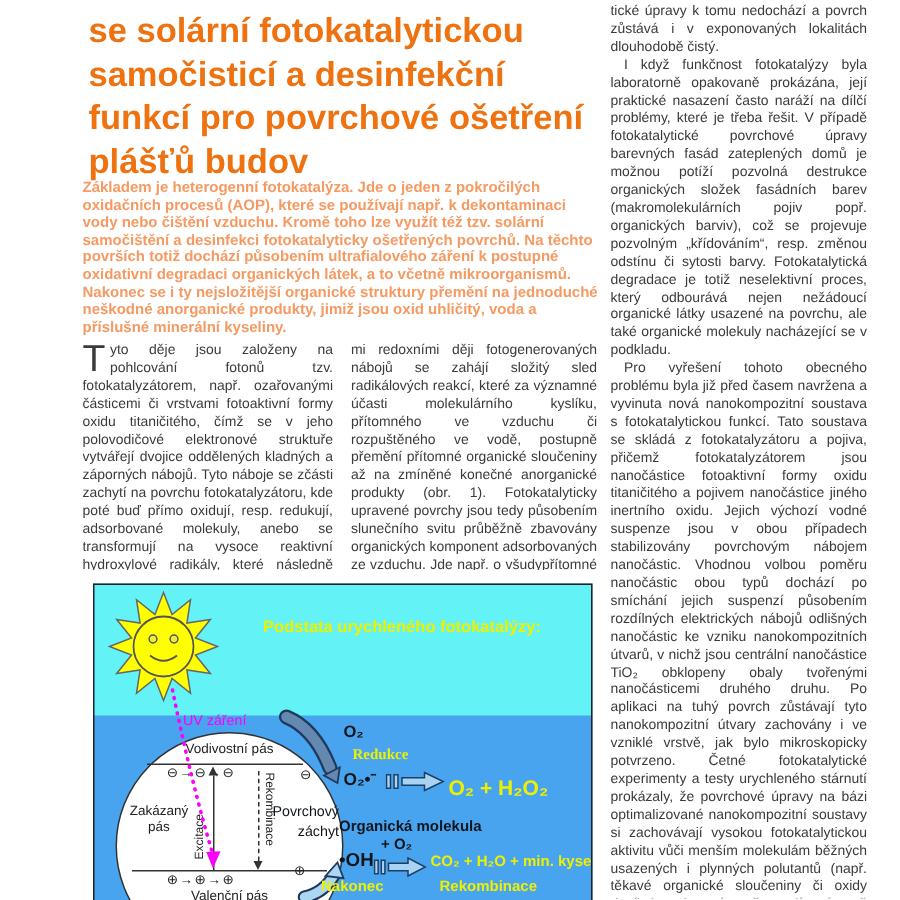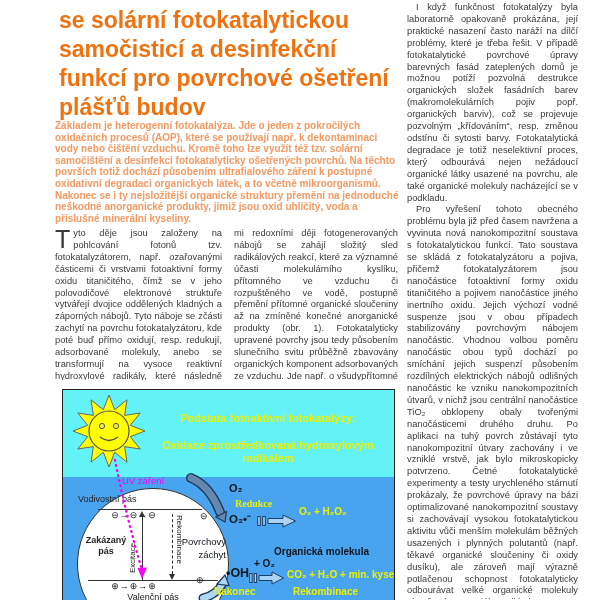--- a/index.html
+++ b/index.html
@@ -29,46 +29,46 @@
   .fig *{position:absolute;}
   .sky{left:0;top:0;width:331px;height:87px;background:#63f3f6;}
   .sun-svg{left:9px;top:1px;}
   .fig-head{left:85px;top:22px;width:240px;text-align:center;font-size:11px;font-weight:bold;color:#edf002;z-index:6;}
   .fig-sub{left:85px;top:49px;width:240px;text-align:center;font-size:11px;line-height:13px;font-weight:bold;color:#edf002;z-index:6;}
   .uv-label{left:59px;top:85px;font-size:9.5px;font-weight:normal;color:#fb02f8;z-index:7;}
   .overlay{left:0;top:0;z-index:5;pointer-events:none;}
 
   .particle{left:14px;top:98px;width:150px;height:150px;background:#fff;border:1px solid #333;border-radius:50%;z-index:2;}
   .particle *{position:absolute;color:#222;}
-  .cb-label{left:0;width:150px;top:5px;font-size:9px;}
+  .cb-label{left:0;width:150px;top:5px;text-align:center;font-size:9px;}
   .cb-line{left:20px;top:20px;width:104px;height:0;border-top:1px solid #333;}
   .e-row{left:0;width:112px;top:21px;text-align:center;font-size:9px;letter-spacing:1px;}
-  .gap-label{left:0;width:56px;top:46px;text-align:center;font-size:9px;line-height:11px;white-space:pre-line;font-weight:bold;}
+  .gap-label{left:0;width:56px;top:46px;text-align:center;font-size:9px;line-height:11px;white-space:pre-line;}
   .exc-line{left:64px;top:28px;height:63px;width:0;border-left:1px solid #333;}
   .exc-head{left:60.5px;top:22px;width:0;height:0;border-left:3.5px solid transparent;border-right:3.5px solid transparent;border-bottom:6px solid #333;}
   .exc-label{left:50px;top:84px;font-size:8px;white-space:nowrap;transform:rotate(-90deg);transform-origin:0 0;}
   .rec-line{left:94px;top:25px;height:60px;width:0;border-left:1px dashed #333;}
   .rec-head{left:90.5px;top:85px;width:0;height:0;border-left:3.5px solid transparent;border-right:3.5px solid transparent;border-top:6px solid #333;}
   .rec-label{left:106px;top:26px;font-size:8px;white-space:nowrap;transform:rotate(90deg);transform-origin:0 0;}
   .vb-line{left:10px;top:91px;width:130px;height:0;border-top:1px solid #333;}
   .h-row{left:0;width:112px;top:92px;text-align:center;font-size:9px;letter-spacing:1px;}
   .vb-label{left:0;width:150px;top:103px;text-align:center;font-size:9px;}
   .surf-e{left:122px;top:22px;font-size:9px;}
   .surf-h{left:118px;top:86px;font-size:9px;}
 
   .capture{left:108px;top:145px;width:55px;text-align:right;font-size:9.5px;font-weight:normal;
            line-height:13px;color:#10161c;white-space:pre-line;z-index:6;}
   .lbl{z-index:6;font-weight:bold;white-space:nowrap;}
   .dark{color:#10161c;}
   .yellow{color:#edf002;}
   .o2-lbl{left:166px;top:92px;font-size:11px;}
   .redukce-lbl{left:172px;top:108px;font-size:10px;font-family:Liberation Serif, serif;}
   .superox-lbl{left:166px;top:121px;font-size:11.5px;}
-  .prod1-lbl{left:236px;top:116px;font-size:10px;}
-  .orgmol-lbl{left:163px;top:156px;font-size:10px;margin-left:48px;}
+  .prod1-lbl{left:236px;top:127px;font-size:14px;}
+  .orgmol-lbl{left:163px;top:156px;font-size:10px;}
   .pluso2-lbl{left:191px;top:168px;font-size:10px;}
   .oh-lbl{left:163px;top:176px;font-size:12.5px;}
   .prod2-lbl{left:224px;top:179px;font-size:10px;}
   .oxidace-lbl{left:151px;top:196px;font-size:10px;}
   .mineral-lbl{left:230px;top:196px;font-size:10px;}
   .blockarrow1{left:194px;top:124px;z-index:6;}
   .blockarrow2{left:186px;top:181px;z-index:6;}
 </style>
 </head>
 <body>
@@ -82,38 +82,38 @@
 
 <div class="col col-1">
   <p><span class="dropcap">T</span><span>yto děje jsou založeny na pohlcování fotonů tzv. fotokatalyzátorem, např. ozařovanými částicemi či vrstvami fotoaktivní formy oxidu titaničitého, čímž se v jeho polovodičové elektronové struktuře vytvářejí dvojice oddělených kladných a záporných nábojů. Tyto náboje se zčásti zachytí na povrchu fotokatalyzátoru, kde poté buď přímo oxidují, resp. redukují, adsorbované molekuly, anebo se transformují na vysoce reaktivní hydroxylové radikály, které následně atakují organické látky ve svém okolí. Těmito primární-</span></p>
 </div>
 
 <div class="col col-2">
   <p>mi redoxními ději fotogenerovaných nábojů se zahájí složitý sled radikálových reakcí, které za významné účasti molekulárního kyslíku, přítomného ve vzduchu či rozpuštěného ve vodě, postupně přemění přítomné organické sloučeniny až na zmíněné konečné anorganické produkty (obr. 1). Fotokatalyticky upravené povrchy jsou tedy působením slunečního svitu průběžně zbavovány organických komponent adsorbovaných ze vzduchu. Jde např. o všudypřítomné zplodiny spalování, které na běžných površích tvoří lep-</p>
 </div>
 
 <div class="col col-3">
+  <p>tické úpravy k tomu nedochází a povrch zůstává i v exponovaných lokalitách dlouhodobě čistý.</p>
   <p class="ind">I když funkčnost fotokatalýzy byla laboratorně opakovaně prokázána, její praktické nasazení často naráží na dílčí problémy, které je třeba řešit. V případě fotokatalytické povrchové úpravy barevných fasád zateplených domů je možnou potíží pozvolná destrukce organických složek fasádních barev (makromolekulárních pojiv popř. organických barviv), což se projevuje pozvolným „křídováním“, resp. změnou odstínu či sytosti barvy. Fotokatalytická degradace je totiž neselektivní proces, který odbourává nejen nežádoucí organické látky usazené na povrchu, ale také organické molekuly nacházející se v podkladu.</p>
   <p class="ind">Pro vyřešení tohoto obecného problému byla již před časem navržena a vyvinuta nová nanokompozitní soustava s fotokatalytickou funkcí. Tato soustava se skládá z fotokatalyzátoru a pojiva, přičemž fotokatalyzátorem jsou nanočástice fotoaktivní formy oxidu titaničitého a pojivem nanočástice jiného inertního oxidu. Jejich výchozí vodné suspenze jsou v obou případech stabilizovány povrchovým nábojem nanočástic. Vhodnou volbou poměru nanočástic obou typů dochází po smíchání jejich suspenzí působením rozdílných elektrických nábojů odlišných nanočástic ke vzniku nanokompozitních útvarů, v nichž jsou centrální nanočástice TiO₂ obklopeny obaly tvořenými nanočásticemi druhého druhu. Po aplikaci na tuhý povrch zůstávají tyto nanokompozitní útvary zachovány i ve vzniklé vrstvě, jak bylo mikroskopicky potvrzeno. Četné fotokatalytické experimenty a testy urychleného stárnutí prokázaly, že povrchové úpravy na bázi optimalizované nanokompozitní soustavy si zachovávají vysokou fotokatalytickou aktivitu vůči menším molekulám běžných usazených i plynných polutantů (např. těkavé organické sloučeniny či oxidy dusíku), ale zároveň mají výrazně potlačenou schopnost fotokatalyticky odbourávat velké organické molekuly obsažené v materiálu podkladu.</p>
 
 </div>
 
 <figure class="fig">
   <div class="sky"></div>
 
   <svg class="sun-svg" width="74" height="82" viewBox="0 0 74 82">
     <polygon points="73,40 58.3,45.7 68.2,58 52.6,55.6 55,71.2 42.7,61.3 37,76 31.3,61.3 19,71.2 21.4,55.6 5.8,58 15.7,45.7 1,40 15.7,34.3 5.8,22 21.4,24.4 19,8.8 31.3,18.7 37,4 42.7,18.7 55,8.8 52.6,24.4 68.2,22 58.3,34.3" fill="#ffff00" stroke="#666" stroke-width="1"></polygon>
     <circle cx="37" cy="40" r="20" fill="#ffff00" stroke="#555" stroke-width="1.2"></circle>
     <circle cx="30" cy="35" r="2.6" fill="#eded4a" stroke="#555" stroke-width="1"></circle>
     <circle cx="44" cy="35" r="2.6" fill="#eded4a" stroke="#555" stroke-width="1"></circle>
     <path d="M28,46 Q37,53 46,46" fill="none" stroke="#555" stroke-width="1.3"></path>
   </svg>
 
-  <div class="fig-head">Podstata fotoaktivní fotokatalýzy:</div>
-  <div class="fig-sub">Oxidace zprostředkovaná hydroxylovým radikálem</div>
+  <div class="fig-head">Podstata urychleného fotokatalýzy:</div>
 
   <div class="particle">
     <div class="cb-label">Vodivostní pás</div>
     <div class="cb-line"></div>
     <div class="e-row">⊖→⊖→⊖</div>
     <div class="gap-label">Zakázaný
 pás</div>
     <div class="exc-line"></div>
     <div class="exc-head"></div>
     <div class="exc-label">Excitace</div>

